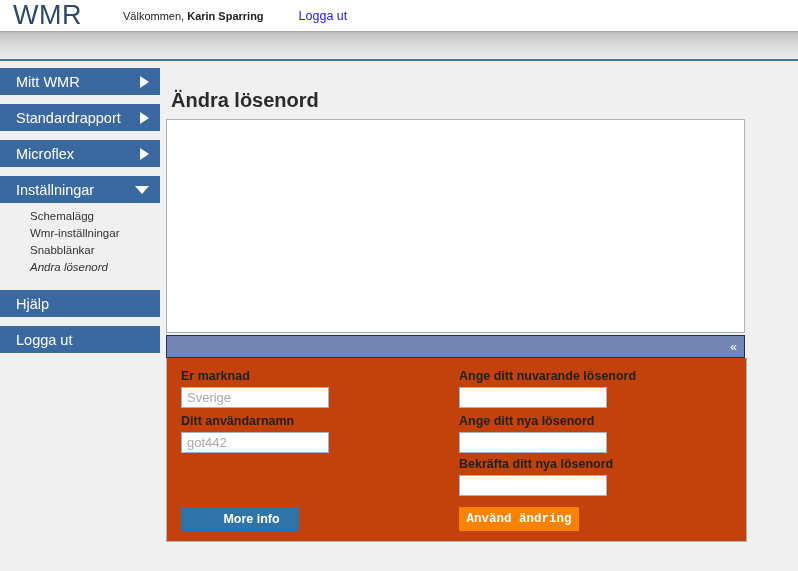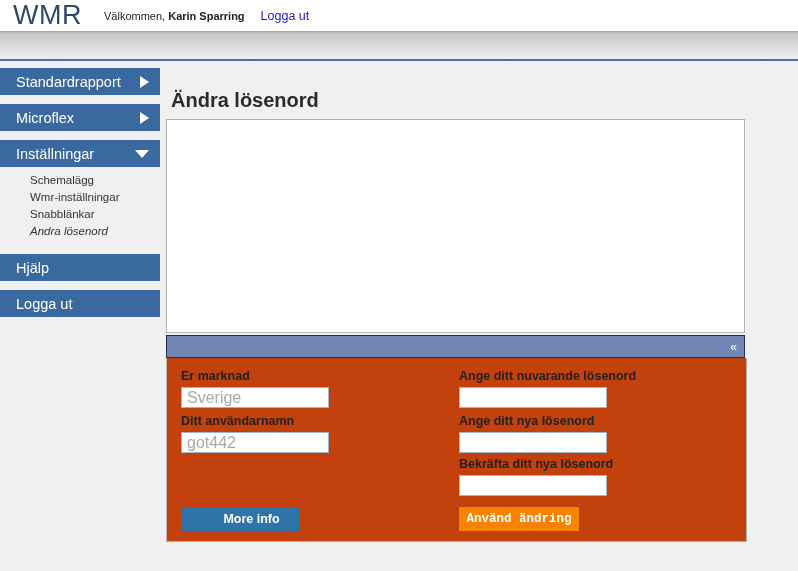--- a/index.html
+++ b/index.html
@@ -19,20 +19,21 @@
 
   
   #topbar {
     position: absolute;
     left: 0; top: 0;
     width: 798px;
     height: 31px;
     background: #ffffff;
     display: flex;
     align-items: center;
+    gap: 19px;
   }
   #brand {
     font-size: 27px;
     color: #2e4a68;
     letter-spacing: 0.5px;
     margin-left: 13px;
     font-weight: normal;
     font-family: "Liberation Sans", sans-serif;
   }
   #welcome {
@@ -180,21 +181,21 @@
     white-space: nowrap;
   }
   .field-input {
     position: absolute;
     width: 148px;
     height: 21px;
     border: 1px solid #9fb3c8;
     background: #ffffff;
     box-sizing: border-box;
     font-family: "Liberation Sans", sans-serif;
-    font-size: 16px;
+    font-size: 13px;
     color: #444;
     padding: 0 5px;
     outline: none;
   }
   .field-input::placeholder { color: #a8a8a8; }
 
   .btn {
     position: absolute;
     height: 24px;
     border: none;
@@ -225,20 +226,24 @@
   <div id="brand">WMR</div>
   <div id="welcome"><span>Välkommen, </span><b>Karin Sparring</b></div>
   <a id="logout-link">Logga ut</a>
 </div>
 
 <div id="gradient-band"></div>
 <div id="gradient-rule"></div>
 
 <div id="sidebar">
 
+  <div class="nav-item">
+    <span>Mitt WMR</span>
+    <span class="arrow-right"></span>
+  </div>
 
   <div class="nav-item">
     <span>Standardrapport</span>
     <span class="arrow-right"></span>
   </div>
 
   <div class="nav-item">
     <span>Microflex</span>
     <span class="arrow-right"></span>
   </div>

